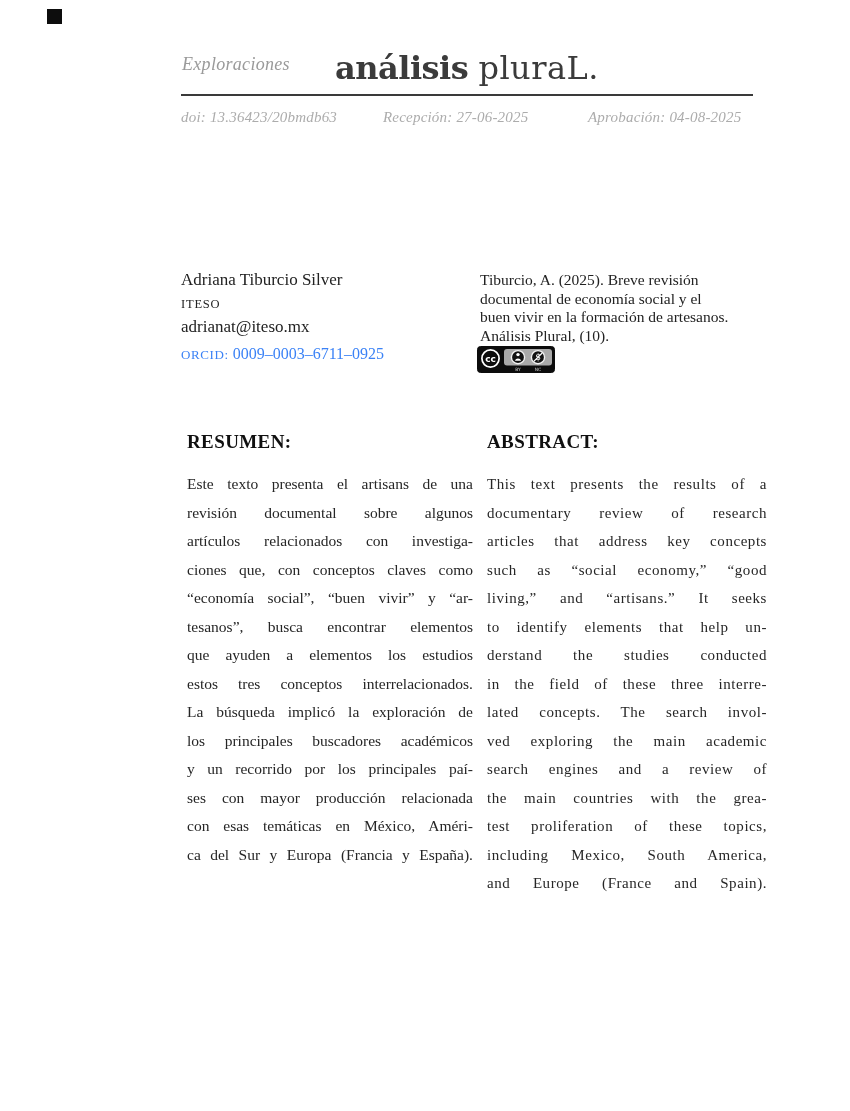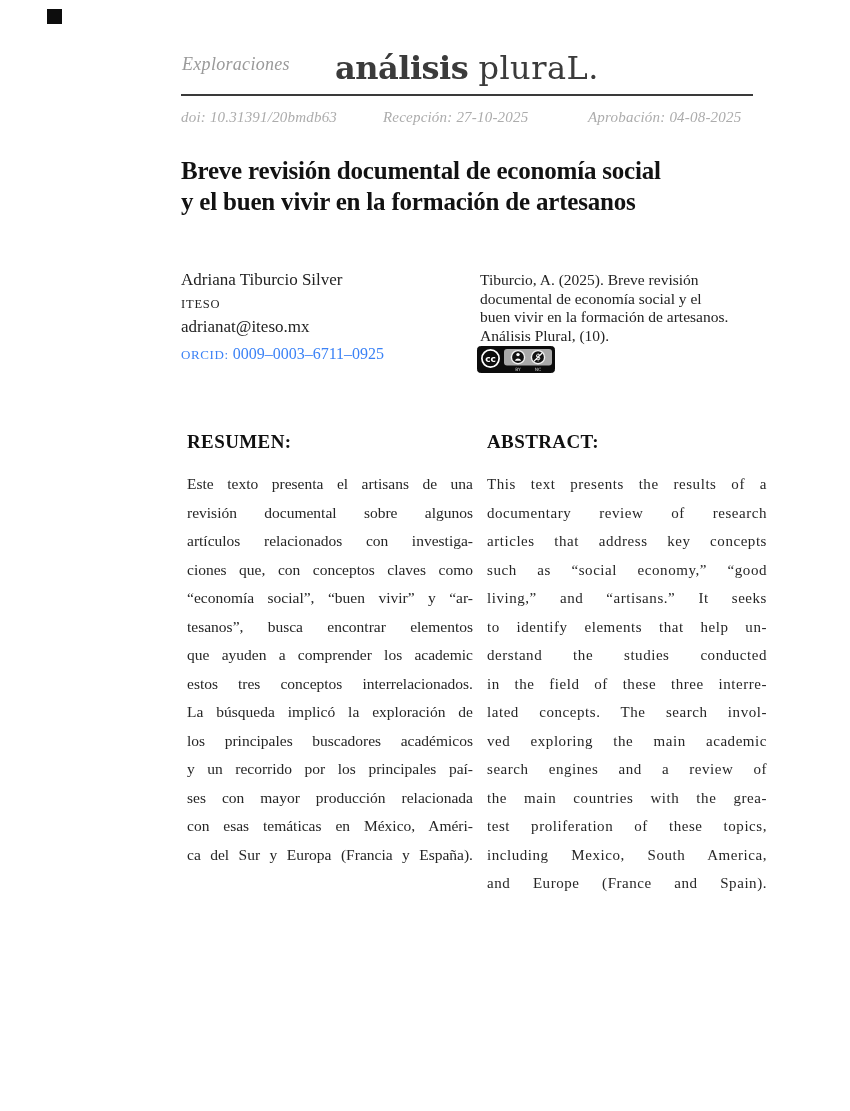--- a/index.html
+++ b/index.html
@@ -72,28 +72,24 @@
   <div class="corner-mark corner-br"></div>
 
   <div class="section-label">Exploraciones</div>
 
   <div class="logo">
     <span class="logo-primary">análisis</span><span> </span><span class="logo-secondary">pluraL.</span>
   </div>
 
   <div class="header-rule"></div>
 
-  <div class="meta-item meta-doi">doi: 10.31391/20bmdb63</div>
-  <div class="meta-item meta-reception">Recepción: 27-10-2025</div>
+  <div class="meta-item meta-doi">doi: 13.36423/20bmdb63</div>
+  <div class="meta-item meta-reception">Recepción: 27-06-2025</div>
   <div class="meta-item meta-approval">Aprobación: 04-08-2025</div>
 
-  <div class="article-title">
-    <div>Breve revisión documental de economía social</div>
-    <div>y el buen vivir en la formación de artesanos</div>
-  </div>
 
   <div class="author-block">
     <div class="author-name">Adriana Tiburcio Silver</div>
     <div class="author-affil">ITESO</div>
     <div class="author-email">adrianat@iteso.mx</div>
     <div class="author-orcid">
       <span class="orcid-label">ORCID:</span>
       <span>0009–0003–6711–0925</span>
     </div>
   </div>
@@ -129,21 +125,21 @@
   <div class="col-heading heading-resumen">RESUMEN:</div>
   <div class="col-heading heading-abstract">ABSTRACT:</div>
 
   <div class="col-body col-resumen">
       <div class="col-line">Este texto presenta el artisans de una</div>
       <div class="col-line">revisión documental sobre algunos</div>
       <div class="col-line">artículos relacionados con investiga-</div>
       <div class="col-line">ciones que, con conceptos claves como</div>
       <div class="col-line">“economía social”, “buen vivir” y “ar-</div>
       <div class="col-line">tesanos”, busca encontrar elementos</div>
-      <div class="col-line">que ayuden a comprender los academic</div>
+      <div class="col-line">que ayuden a elementos los estudios</div>
       <div class="col-line">estos tres conceptos interrelacionados.</div>
       <div class="col-line">La búsqueda implicó la exploración de</div>
       <div class="col-line">los principales buscadores académicos</div>
       <div class="col-line">y un recorrido por los principales paí-</div>
       <div class="col-line">ses con mayor producción relacionada</div>
       <div class="col-line">con esas temáticas en México, Améri-</div>
       <div class="col-line">ca del Sur y Europa (Francia y España).</div>
     </div>
 
   <div class="col-body col-abstract">

